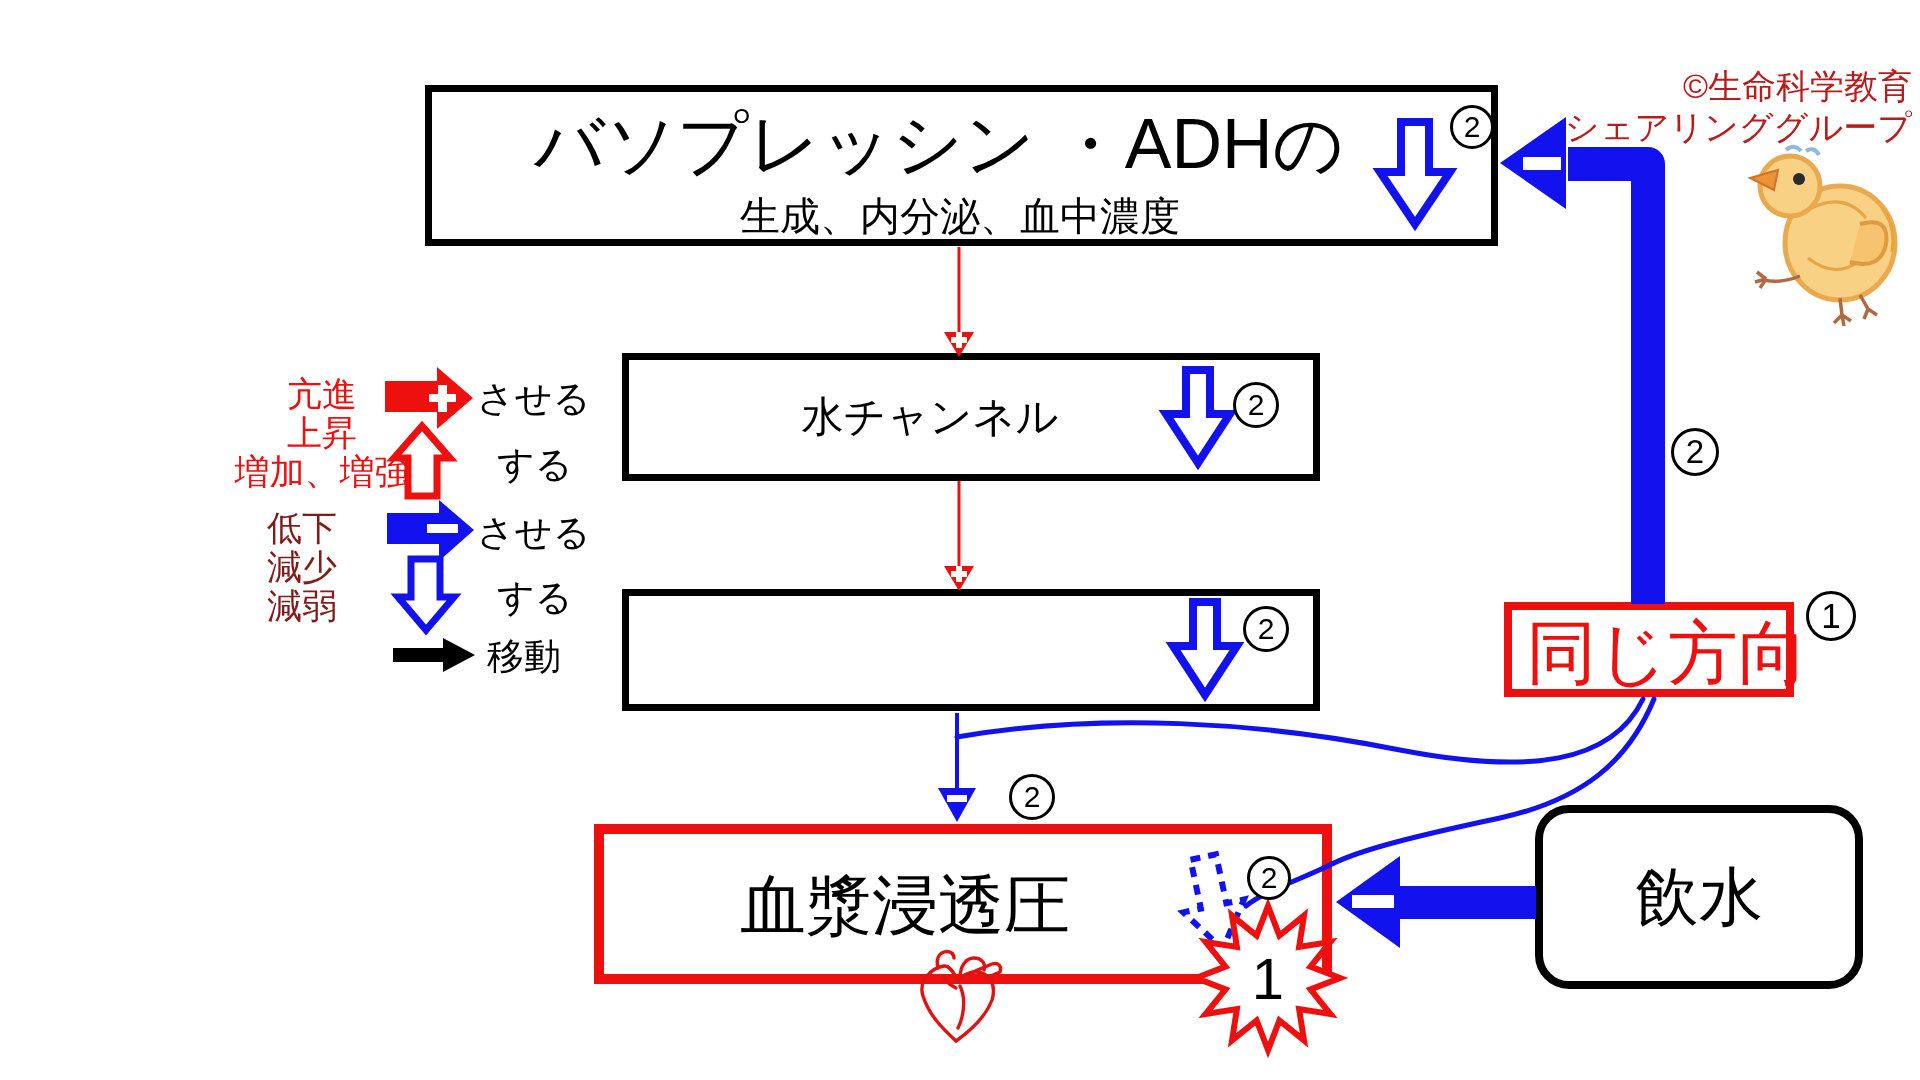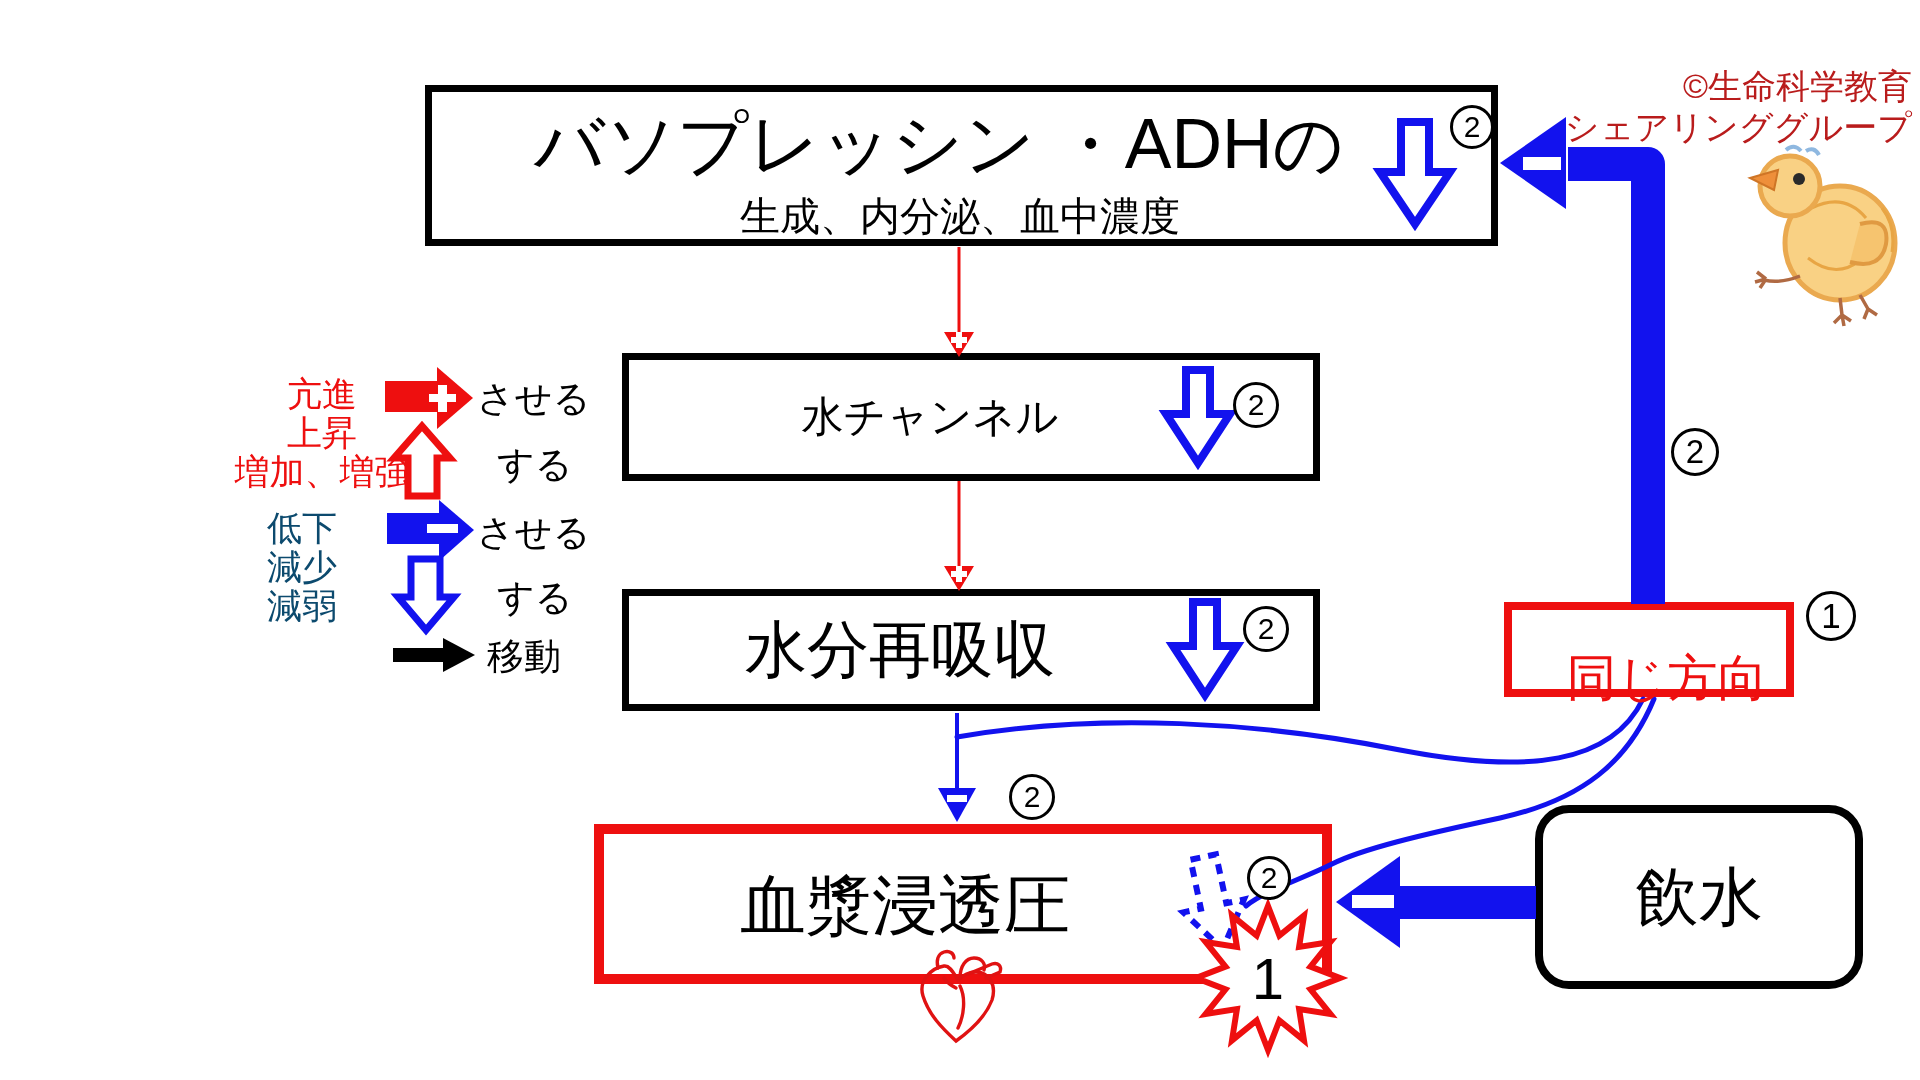--- a/index.html
+++ b/index.html
@@ -16,21 +16,21 @@
   .box{position:absolute;background:#fff;border:7px solid #000;box-sizing:border-box;z-index:2;}
   .box.red{border:10px solid var(--red);}
   .box.red-thin{border:8px solid var(--red);}
   .box.rounded{border:8px solid #000;border-radius:34px;}
   .label{position:absolute;display:flex;align-items:center;justify-content:center;
          white-space:nowrap;z-index:8;line-height:1;}
   .badge{position:absolute;border:3px solid #000;border-radius:50%;background:#fff;
          display:flex;align-items:center;justify-content:center;z-index:9;box-sizing:border-box;
          font-size:30px;color:#000;}
   .red-text{color:var(--red);margin-left:18px;}
-  .blue-text{color:#0c4a6e;}
+  .blue-text{color:#7f1d1d;}
   .legend-terms{position:absolute;z-index:8;text-align:center;line-height:1.12;}
   .copyright{position:absolute;z-index:8;text-align:right;font-size:34px;line-height:1.22;color:#b91c1c;}
   .burst-num{position:absolute;z-index:10;display:flex;align-items:center;justify-content:center;
              font-size:58px;color:#000;}
 </style>
 </head>
 <body>
 
 <div id="canvas">
 
@@ -128,25 +128,24 @@
       <rect x="393" y="648" width="51" height="14" fill="#000"></rect>
       <polygon points="443,638 443,672 475,655" fill="#000"></polygon>
     </g>
   </svg>
 
   <div class="label" style="left:424px;top:96px;width:1030px;height:95px;font-size:70px;">バソプレッシン ・ADHの</div>
   <div class="label" style="left:445px;top:192px;width:1030px;height:48px;font-size:40px;">生成、内分泌、血中濃度</div>
 
   <div class="label" style="left:690px;top:357px;width:480px;height:120px;font-size:42px;">水チャンネル</div>
 
-  <div class="label" style="left:660px;top:591px;width:480px;height:118px;font-size:62px;">水分再吸収</div>
 
   <div class="label" style="left:640px;top:846px;width:530px;height:118px;font-size:66px;text-align:center;">血漿浸透圧</div>
 
-  <div class="label red-text" style="left:1510px;top:635px;width:278px;height:86px;font-size:50px;">同じ方向</div>
+  <div class="label red-text" style="left:1510px;top:610px;width:278px;height:86px;font-size:70px;">同じ方向</div>
 
   <div class="label" style="left:1535px;top:805px;width:328px;height:184px;font-size:64px;">飲水</div>
 
   <div class="burst-num" style="left:1247px;top:945px;width:42px;height:66px;">1</div>
 
   <div class="badge" style="left:1450px;top:105px;width:44px;height:44px;">2</div>
   <div class="badge" style="left:1233px;top:382px;width:46px;height:46px;">2</div>
   <div class="badge" style="left:1243px;top:606px;width:46px;height:46px;">2</div>
   <div class="badge" style="left:1247px;top:856px;width:44px;height:44px;">2</div>
   <div class="badge" style="left:1009px;top:774px;width:46px;height:46px;">2</div>

